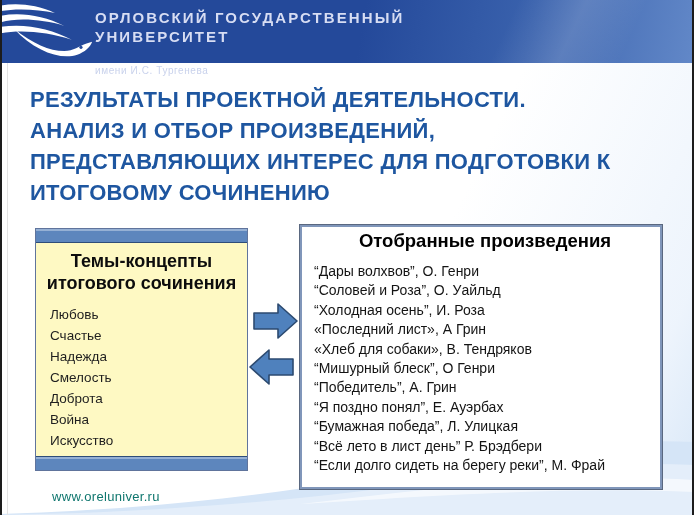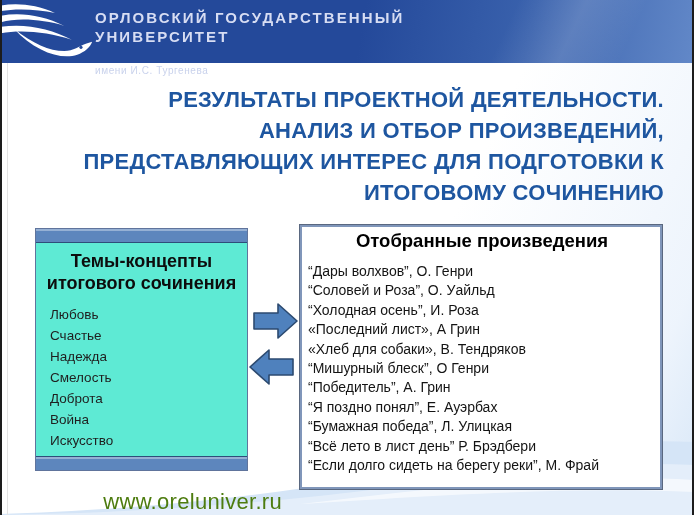--- a/index.html
+++ b/index.html
@@ -29,53 +29,53 @@
   .univ-sub{font-size:10px;letter-spacing:.6px;margin-top:19px;color:#c9d2ec;}
 
   
   .bg-tint{position:absolute;left:0;top:63px;right:0;bottom:0;z-index:0;
     background:linear-gradient(115deg,rgba(255,255,255,0) 58%,rgba(216,231,249,.45) 88%,rgba(198,220,244,.7) 100%);}
   .swoosh{position:absolute;left:0;bottom:0;width:694px;height:95px;z-index:0;}
 
   
   .main-title{
     position:absolute;left:30px;top:84px;width:634px;z-index:2;
-    text-align:right;color:#1e56a0;font-weight:bold;font-size:22px;line-height:31px;letter-spacing:.3px;
+    text-align:left;color:#1e56a0;font-weight:bold;font-size:22px;line-height:31px;letter-spacing:.3px;
   }
 
   
   .left-box{
     position:absolute;left:35px;top:228px;width:213px;height:243px;z-index:2;
-    background:#5eead4;border:1px solid #60749c;box-sizing:border-box;
+    background:#fef9c3;border:1px solid #60749c;box-sizing:border-box;
   }
   .cap{position:absolute;left:0;right:0;height:13px;background:#5d86bd;}
   .cap.top{top:0;border-bottom:1px solid #2e4d79;box-shadow:inset 0 2px 0 rgba(255,255,255,.35);}
   .cap.bottom{bottom:0;border-top:1px solid #2e4d79;box-shadow:inset 0 2px 0 rgba(255,255,255,.35);}
   .left-heading{margin:21px 6px 0 6px;text-align:center;font-size:18px;font-weight:bold;color:#0d0d0d;line-height:22px;}
   .left-list{margin:10px 0 8px 14px;font-size:13.5px;line-height:21px;color:#1f1f1f;}
 
   
   .arrow{position:absolute;z-index:2;}
   .arrow-right{left:253px;top:301px;}
   .arrow-left{left:248px;top:347px;}
 
   
   .right-box{
     position:absolute;left:300px;top:225px;width:362px;height:264px;z-index:2;
     background:#fff;border:2px solid #8096ba;box-sizing:border-box;
     box-shadow:0 0 0 1px #5a6880, inset 0 0 0 1px #ffffff;
-    padding:2px 4px 0 6px;
+    padding:2px 4px 0 12px;
   }
   .right-heading{text-align:center;font-size:18.5px;font-weight:bold;color:#000;line-height:24px;}
   .right-list{margin-top:9px;font-size:14px;line-height:19.4px;color:#141414;}
 
   
   .footer-url{
     position:absolute;left:52px;top:489px;width:230px;z-index:2;
-    text-align:right;font-size:22px;color:#4d7c0f;letter-spacing:.3px;
+    text-align:left;font-size:13px;color:#0f766e;letter-spacing:.3px;
   }
 </style>
 </head>
 <body>
 
 <div class="slide">
 
   <div class="bg-tint"></div>
 
   <svg class="swoosh" viewBox="0 0 694 95" preserveAspectRatio="none">

